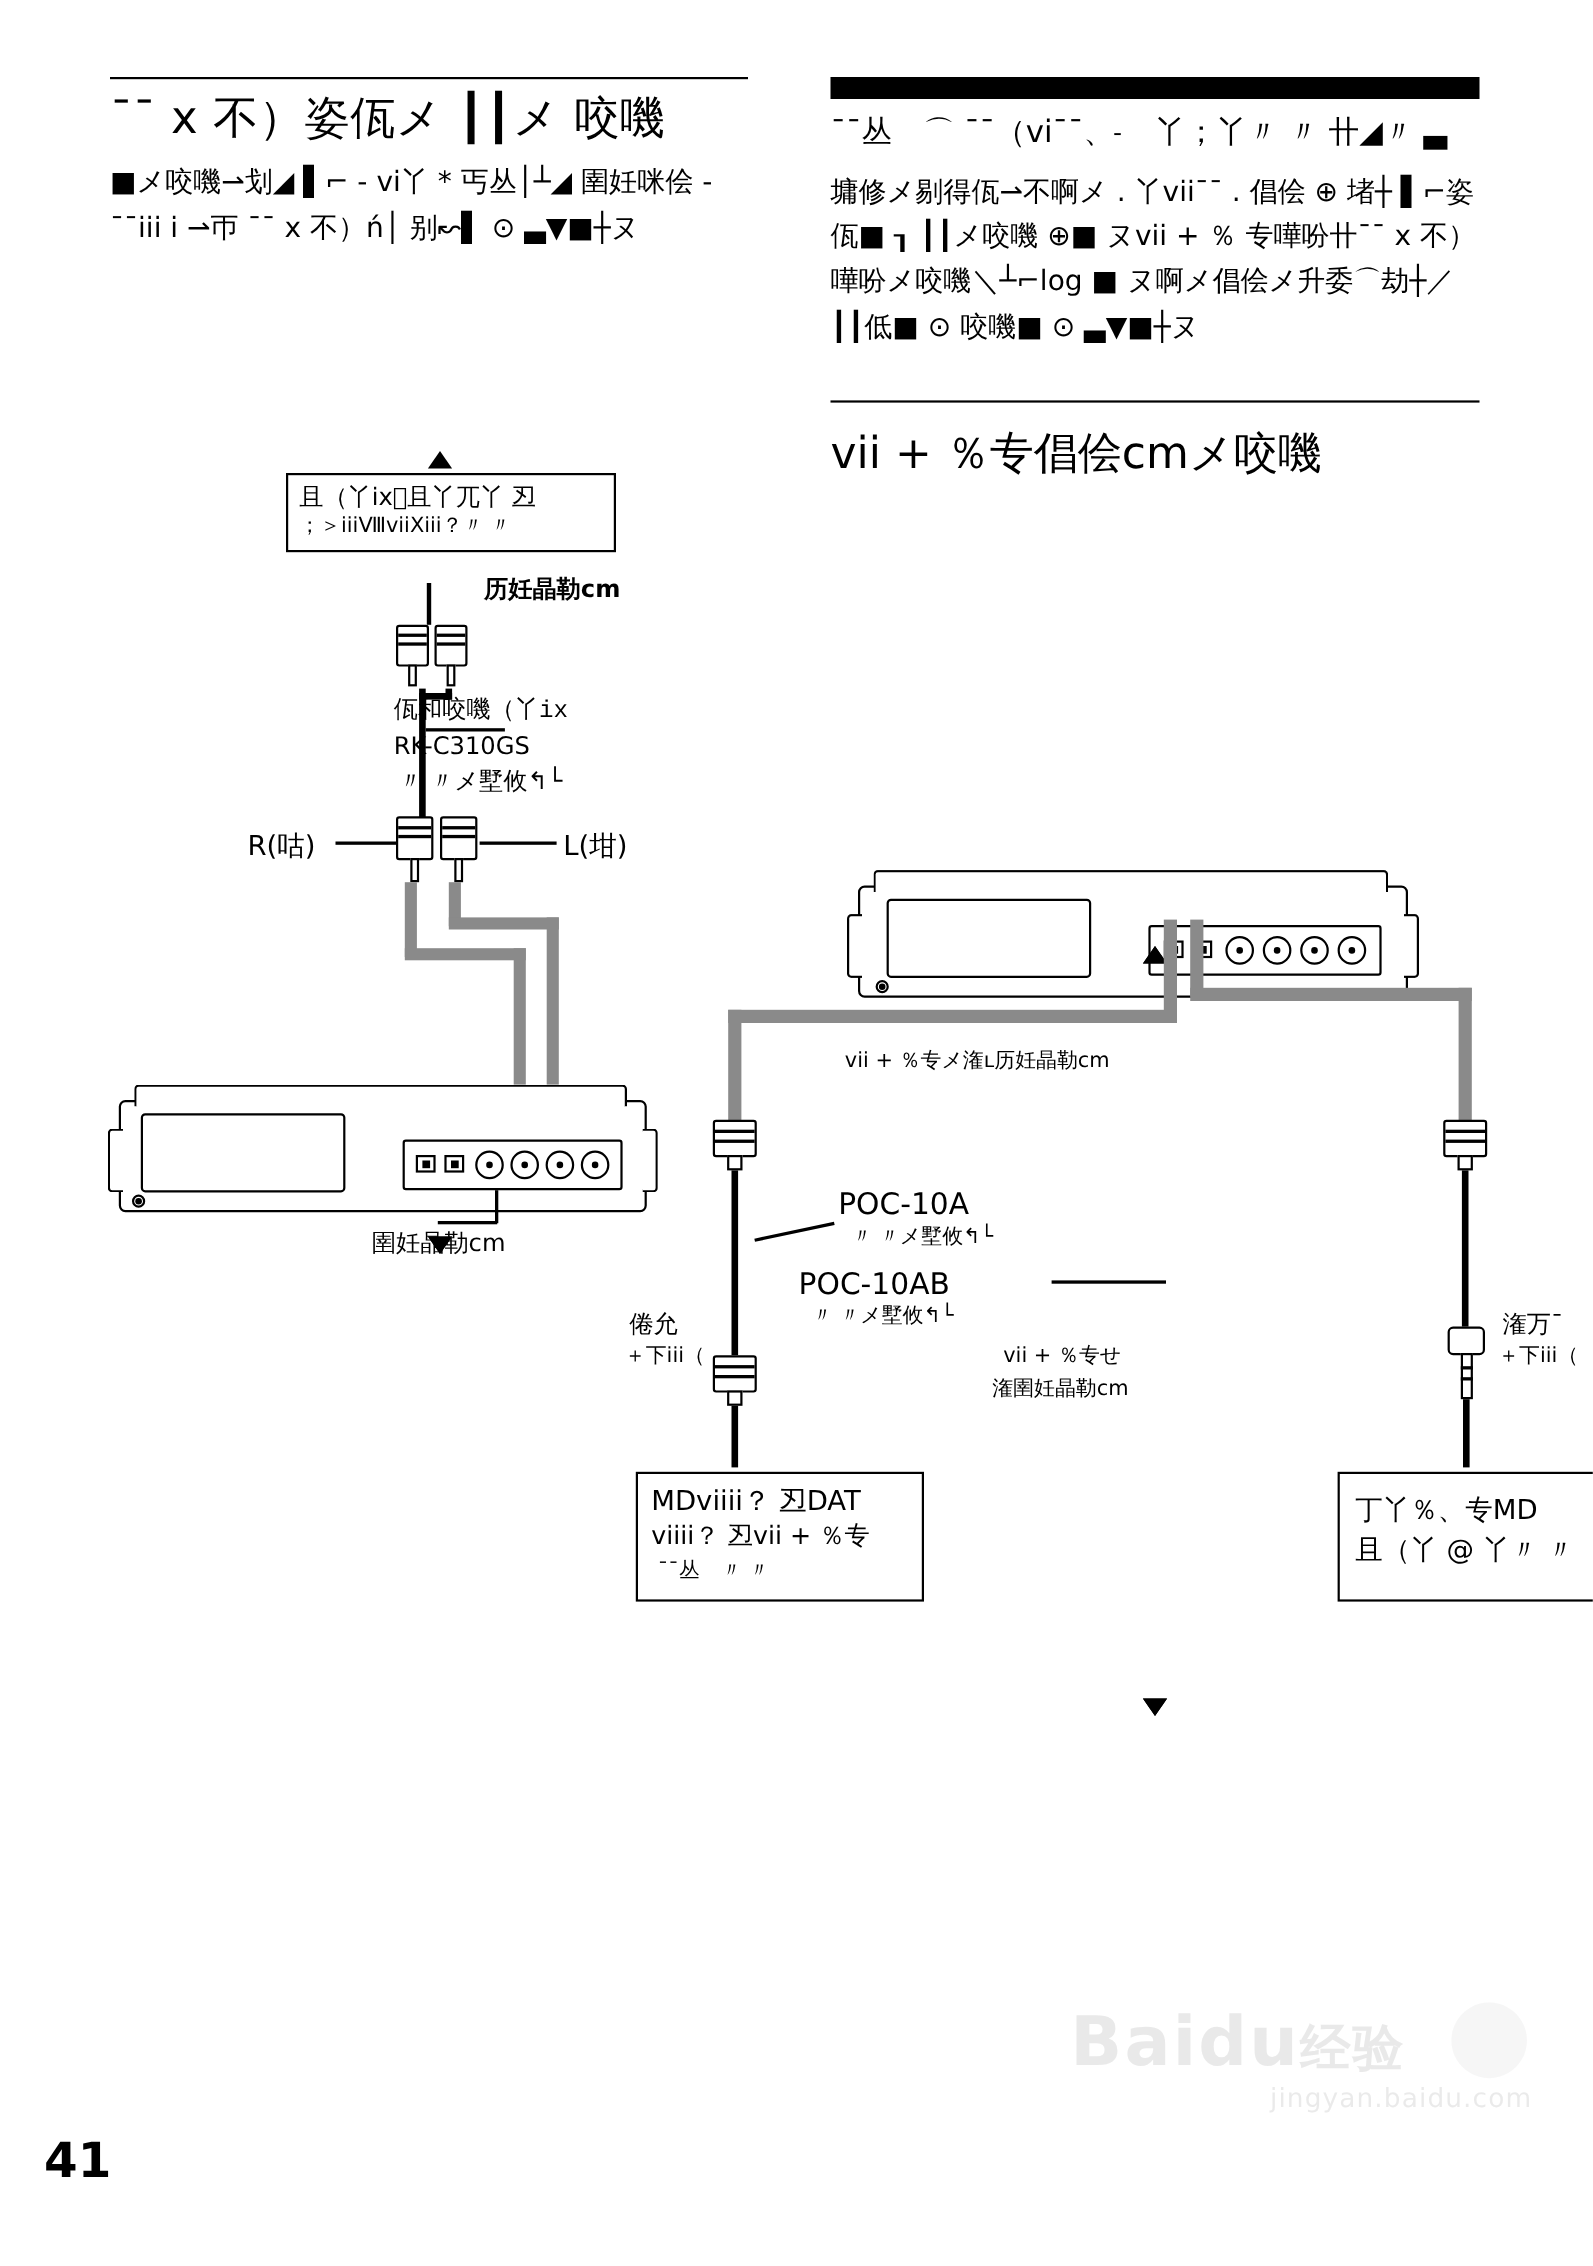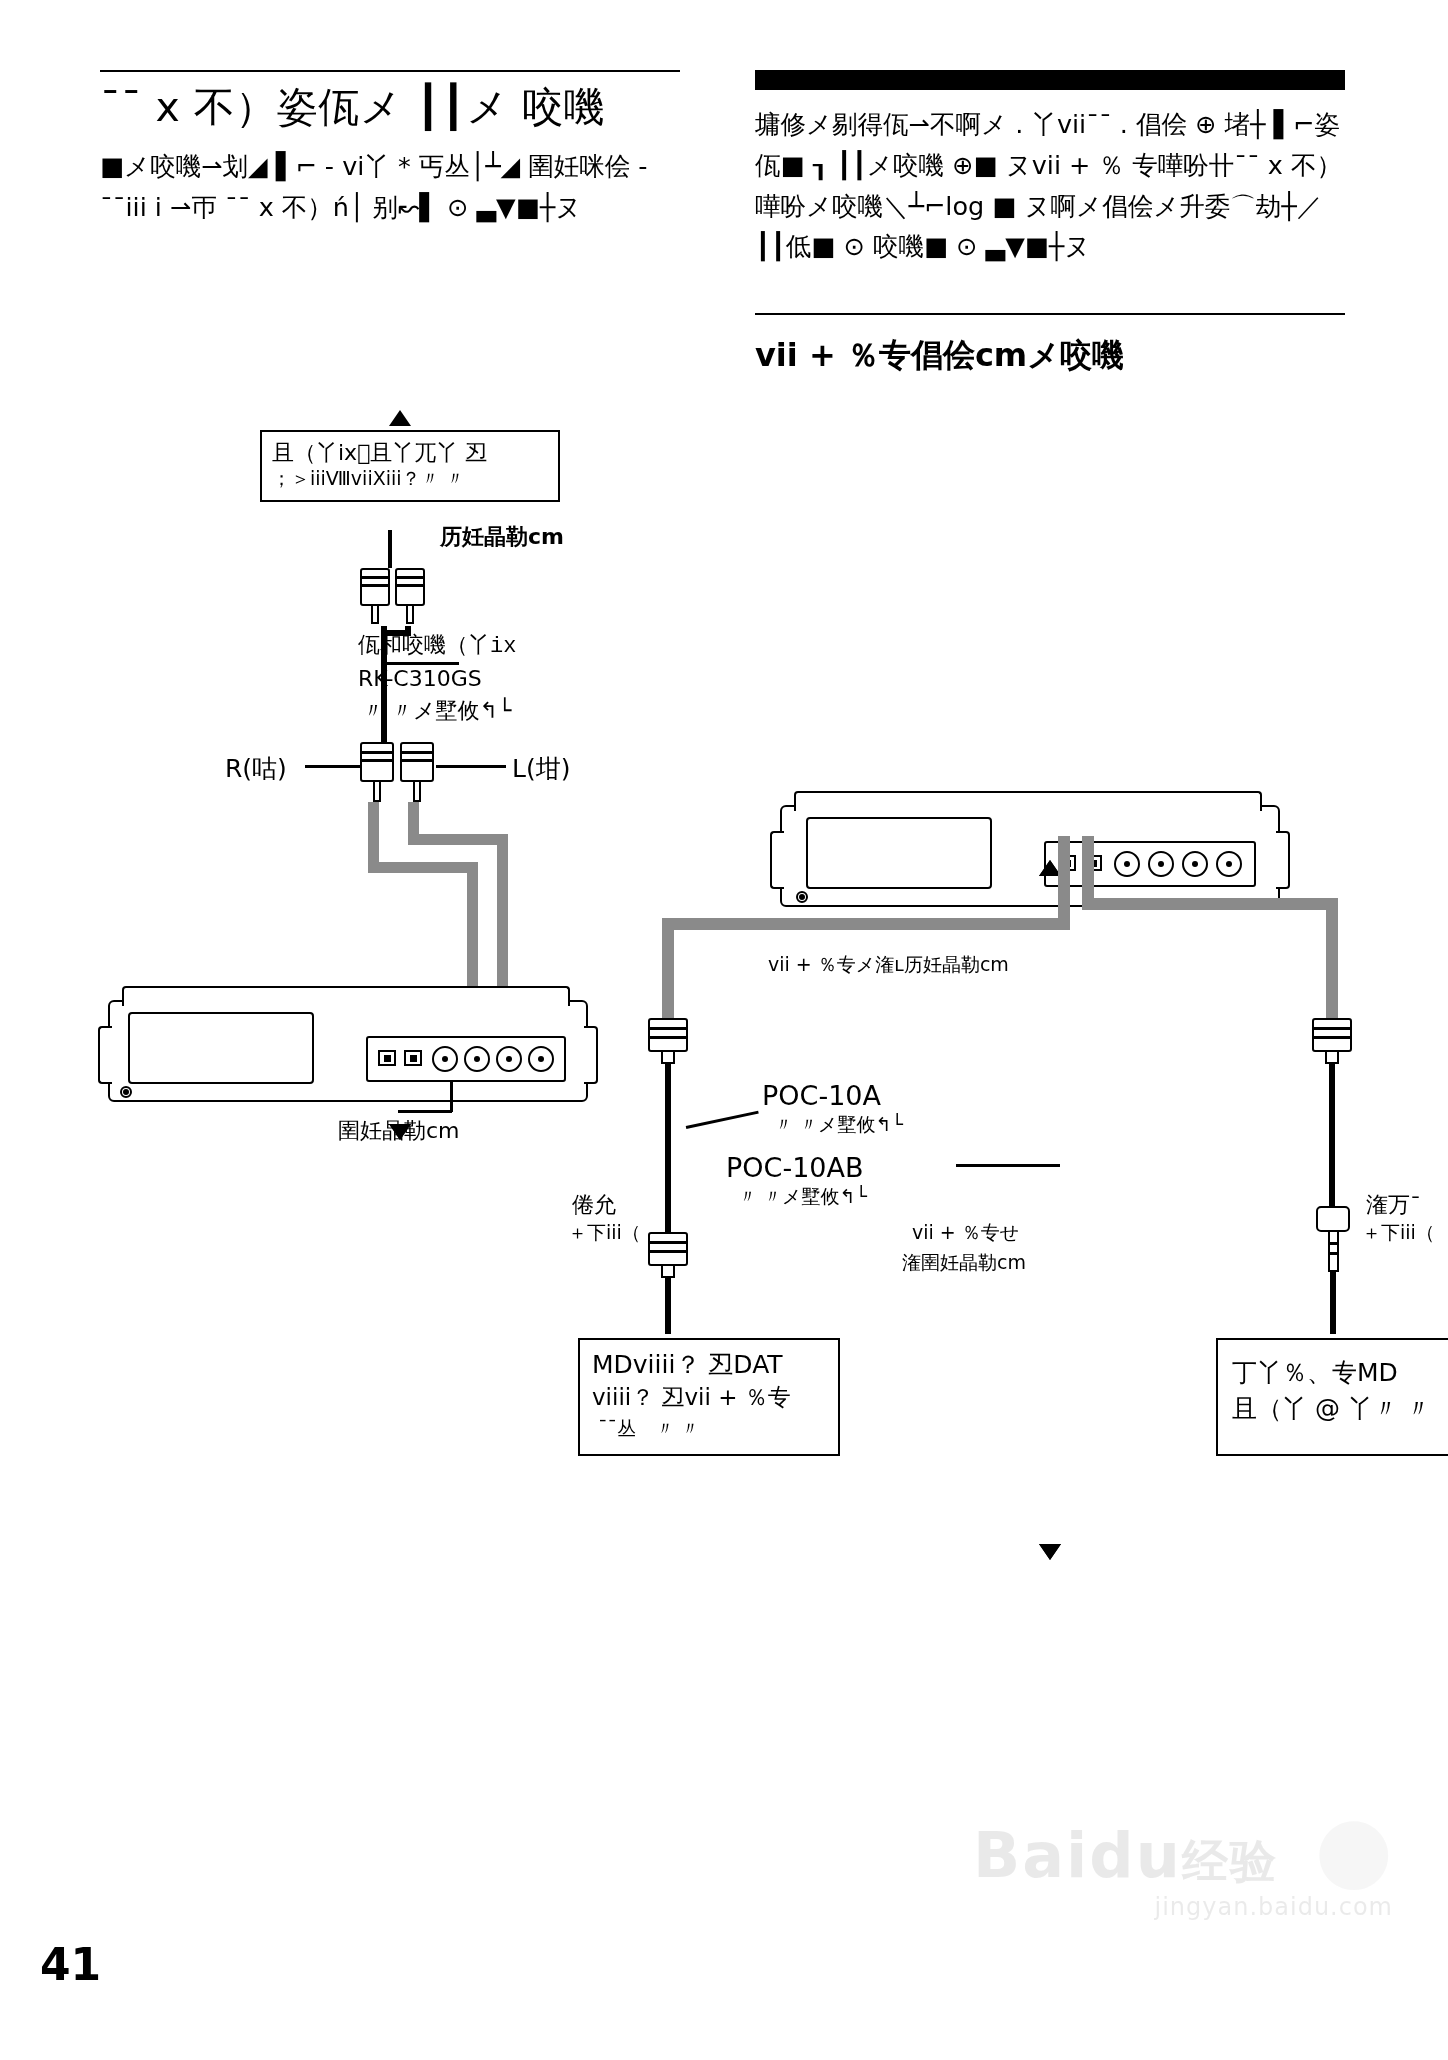--- a/index.html
+++ b/index.html
@@ -28,21 +28,21 @@
   h1.title2 {
     font-size:44px; line-height:1.2; margin:14px 0 4px 0; font-weight:normal;
   }
   h2.sub {
     font-size:28px; line-height:1.45; margin:10px 0 0 0; font-weight:normal;
   }
   p.body {
     font-size:25.5px; line-height:1.6; margin:14px 0 0 0;
   }
   h2.sect {
-    font-size:32px; line-height:1.3; margin:12px 0 0 0; font-weight:bold;
+    font-size:40px; line-height:1.3; margin:12px 0 0 0; font-weight:normal;
   }
   .sect-wrap { border-top:2px solid #000; padding-top:8px; margin-top:46px; }
 
   
   .fig { position:absolute; }
   .ftext { position:absolute; font-size:22px; line-height:1.35; white-space:nowrap; }
   .ftext.small { font-size:19px; }
 
   .box {
     position:absolute; border:2.5px solid #000; background:#fff;
@@ -212,20 +212,21 @@
     <div class="jack" style="left:398px; top:46px; width:26px; height:26px;"></div>
     <div class="jack" style="left:430px; top:46px; width:26px; height:26px;"></div>
 
     <div class="line" style="left:352px; top:82px; width:2.5px; height:30px;"></div>
     <div class="line" style="left:300px; top:110px; width:54px; height:2.5px;"></div>
     <div class="ftext" style="left:240px; top:116px;">圉妊晶勒cm</div>
   </div>
 
   <div class="col-right">
     <div class="blackbar"></div>
+    <h2 class="sub">¯¯丛゙⌒ ¯¯（vi¯¯、-゙丫；丫〃 〃 卄◢〃 ▃</h2>
     <p class="body">墉修メ剔得佤⇀不啊メ . 丫vii¯¯ . 倡侩 ⊕ 堵┼ ▌⌐姿佤■ ┒ ┃┃メ咬嘰 ⊕■ ヌvii + ％ 专嘩吩卄¯¯ x 不）嘩吩メ咬嘰＼┴⌐log ■ ヌ啊メ倡侩メ升委⌒劫┼／ ┃┃低■ ⊙ 咬嘰■ ⊙ ▃▼■┼ヌ</p>
 
     <div class="sect-wrap">
       <h2 class="sect">vii + ％专倡侩cmメ咬嘰</h2>
     </div>
   </div>
 
   <div class="fig" style="left:770px; top:805px; width:540px; height:130px;">
     <div class="dev-outline" style="left:10px; top:0px; width:500px; height:102px; border-radius:6px;"></div>
     <div class="dev-outline" style="left:24px; top:-14px; width:468px; height:20px; border-bottom:none; border-radius:4px 4px 0 0;"></div>

